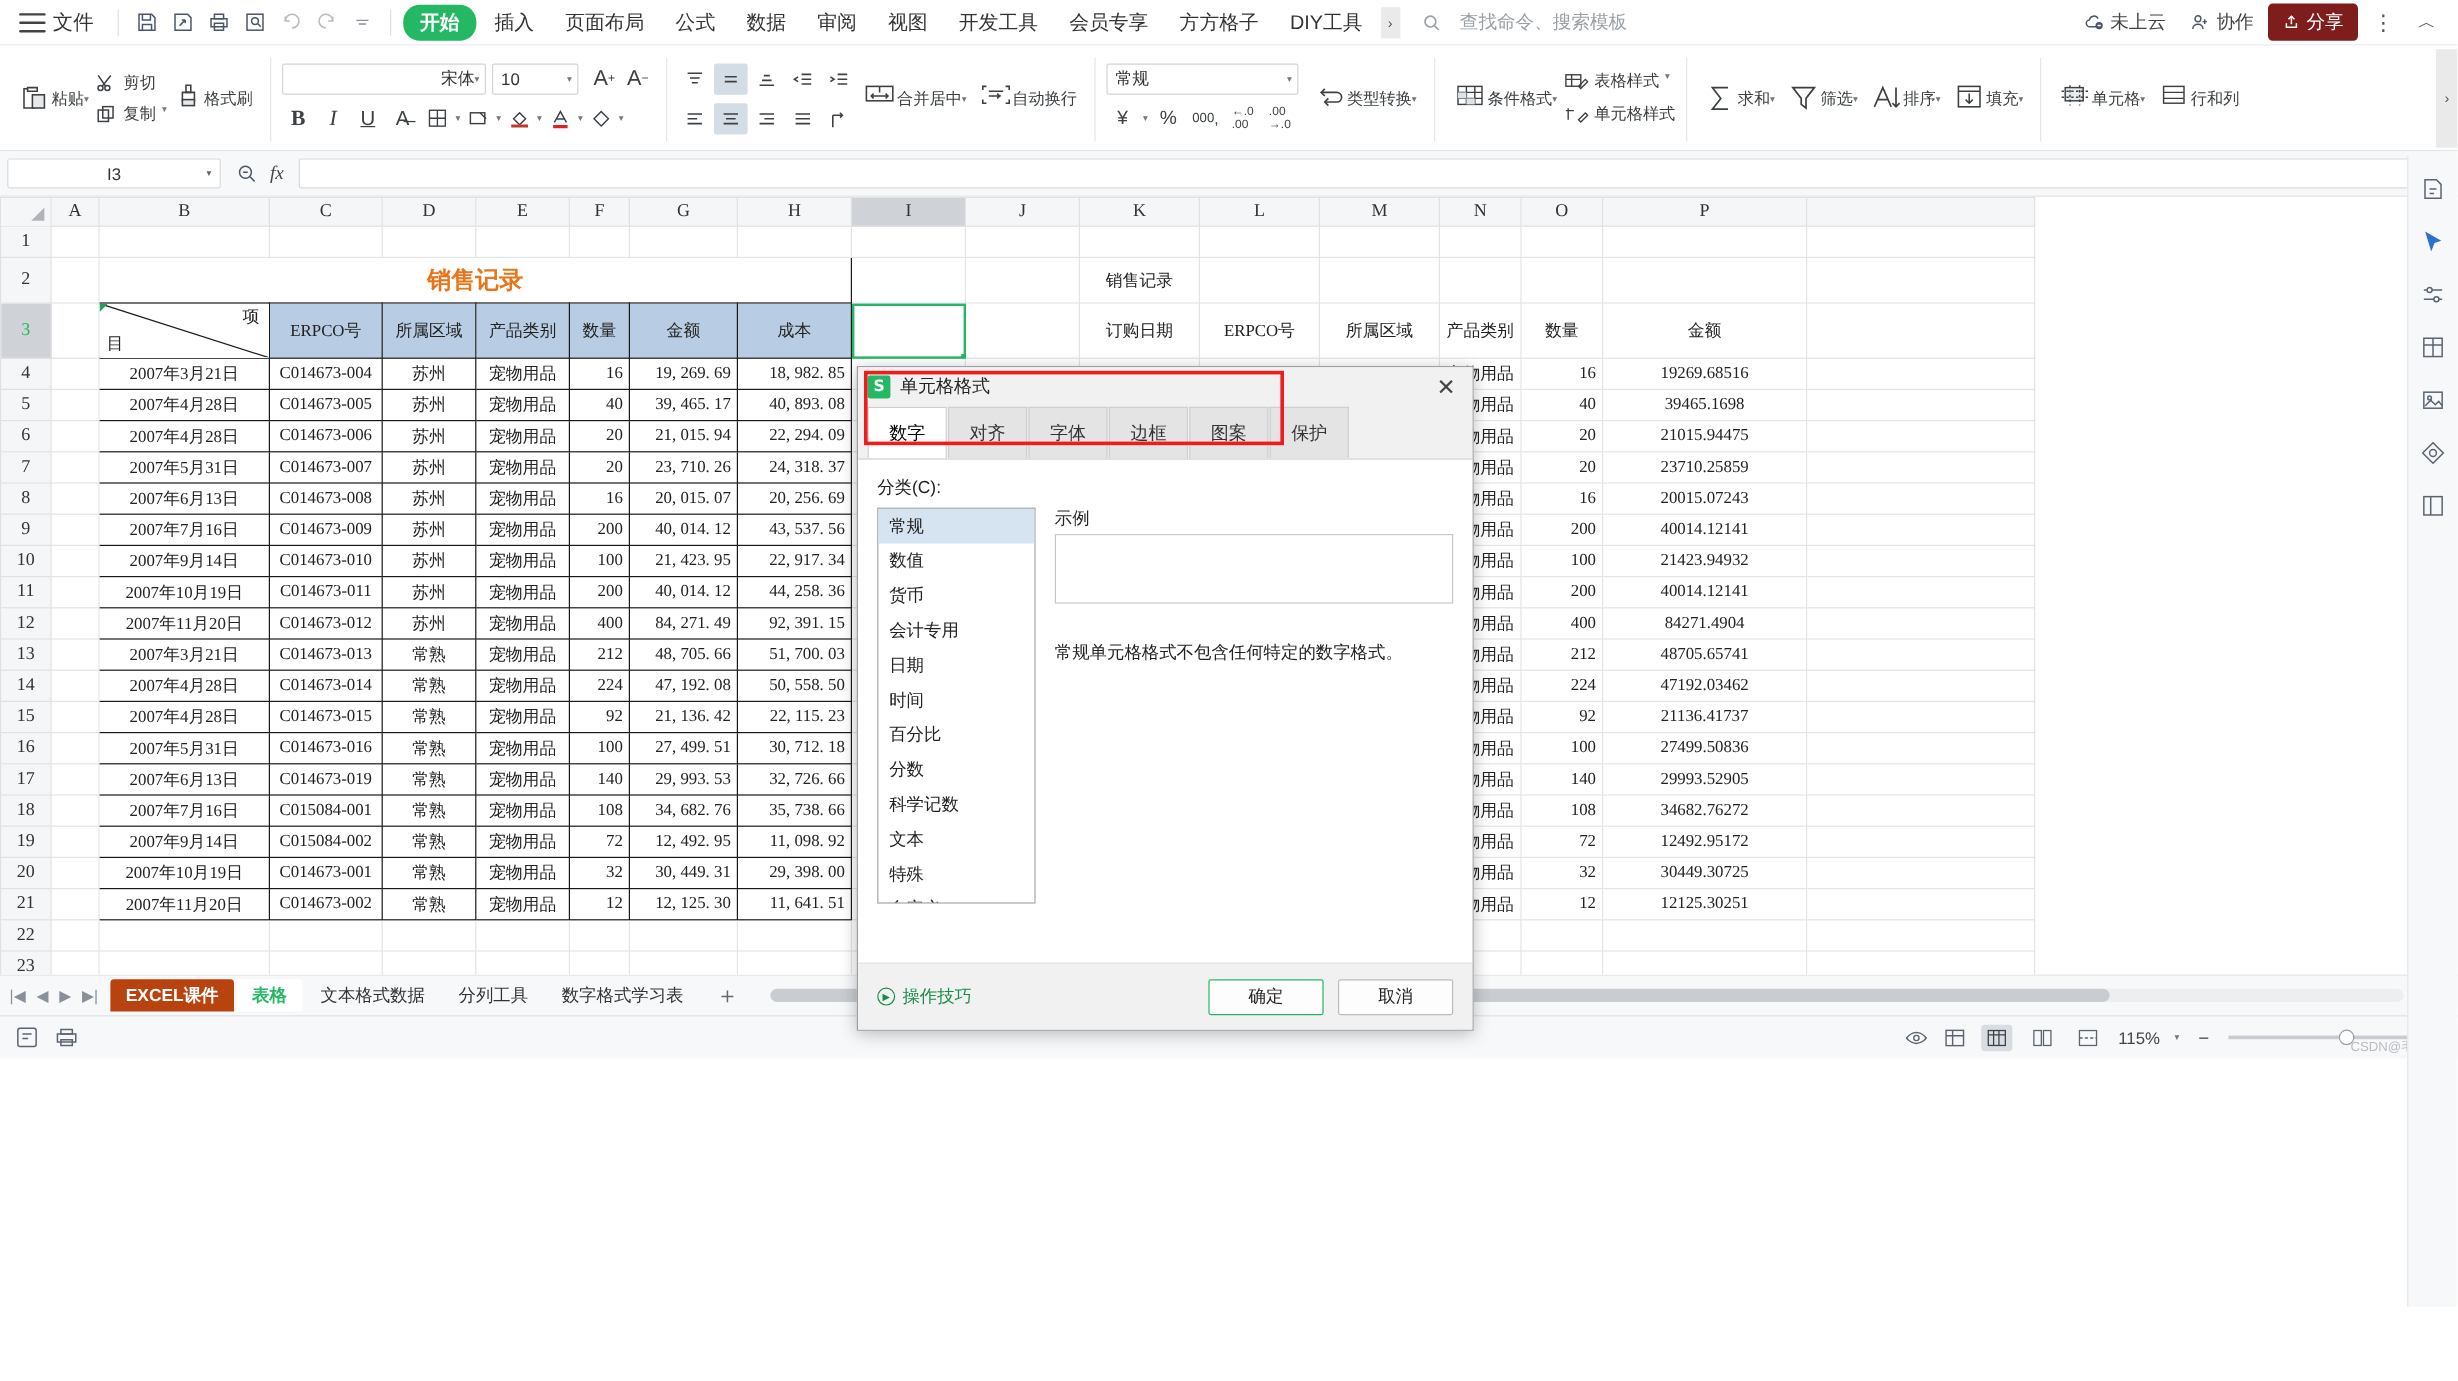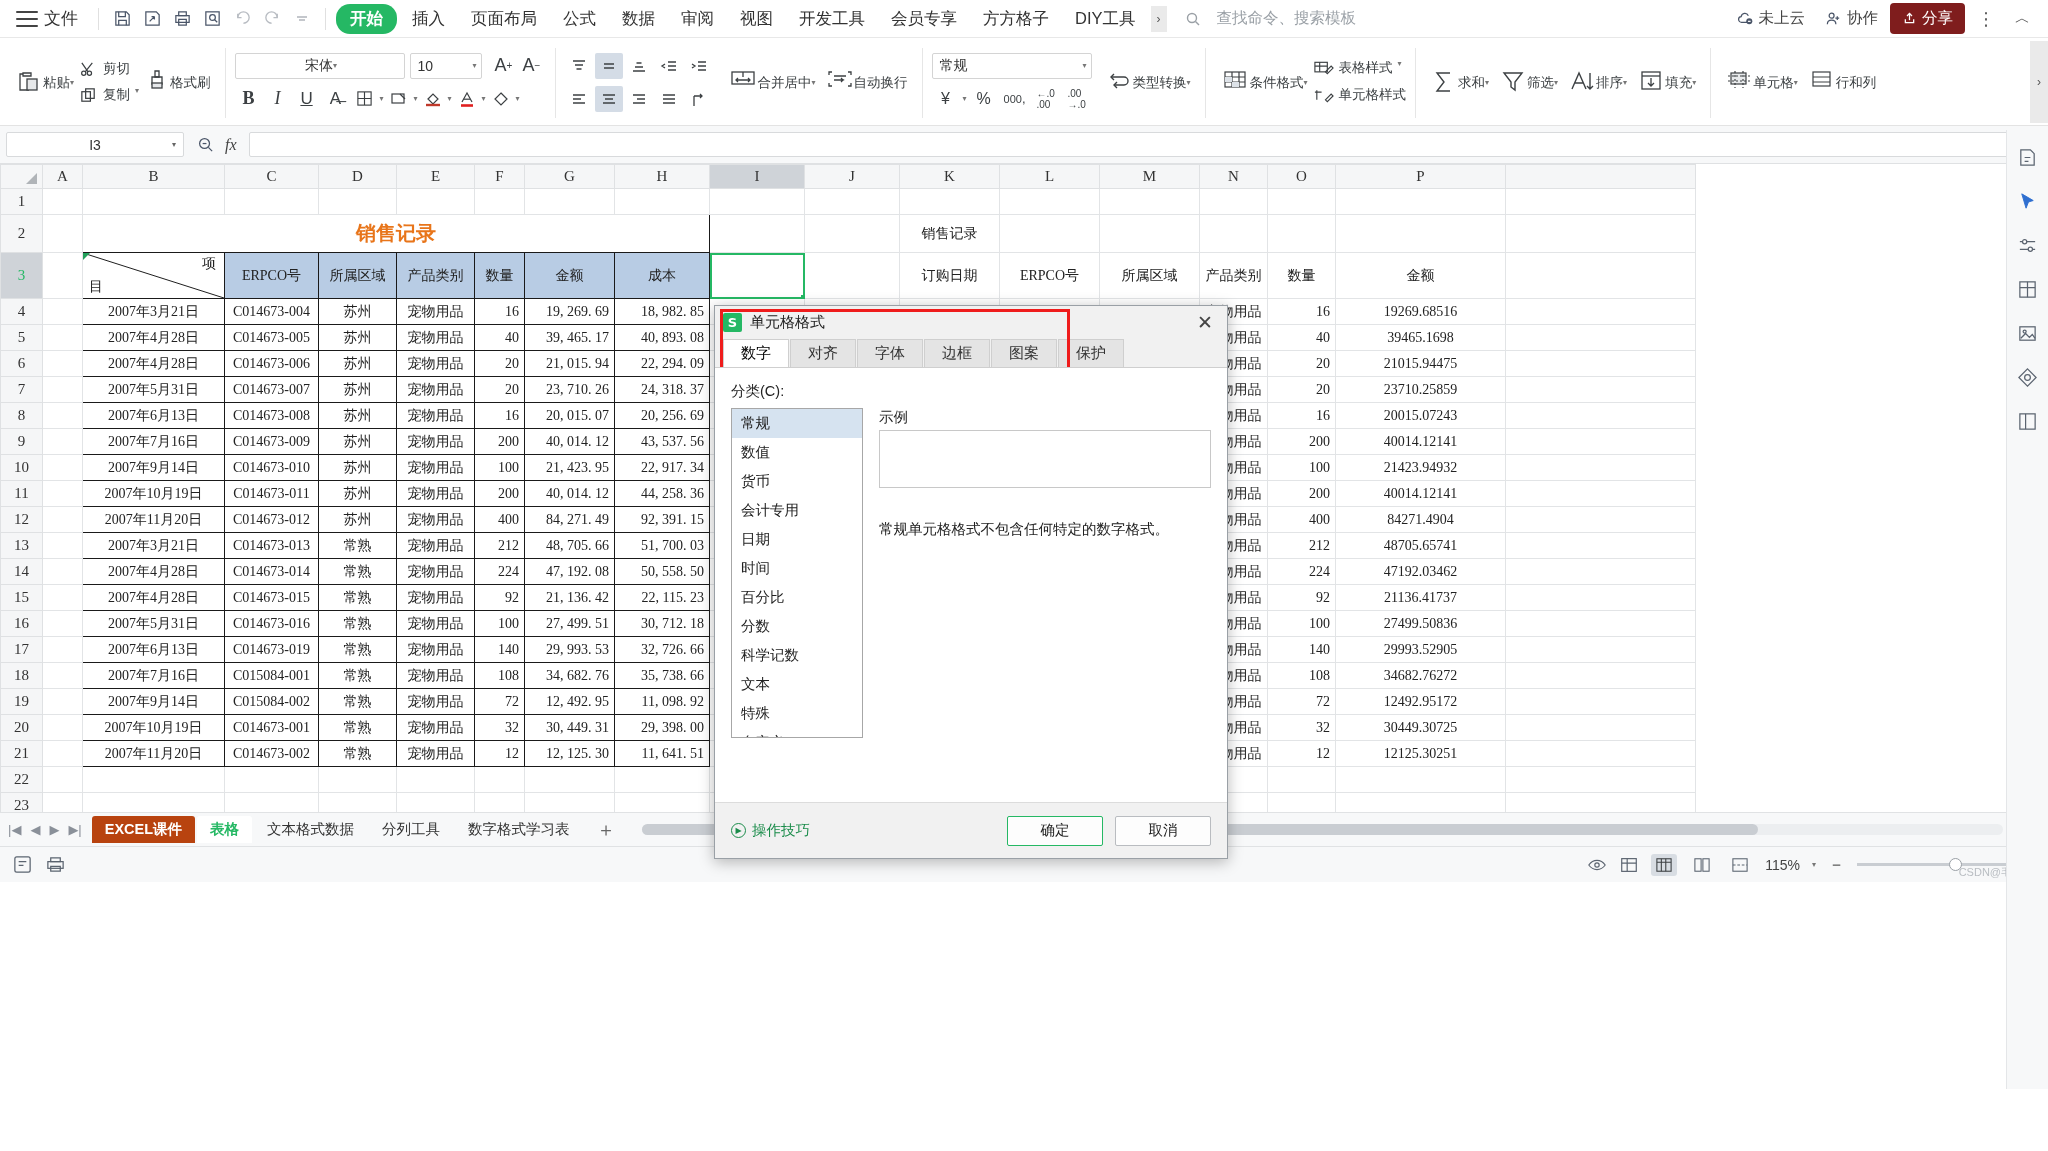--- a/index.html
+++ b/index.html
@@ -58,21 +58,21 @@
     justify-content: center; min-width: 46px; padding: 3px 5px; cursor: pointer;
     color: #3c4043; }
   .big-btn .lbl { font-size: 13.5px; margin-top: 2px; white-space: nowrap; }
   .stack2 { display: flex; flex-direction: column; justify-content: center; gap: 7px;}
   .srow { display: flex; align-items: flex-start; gap: 5px; cursor: pointer; color:#3c4043; }
   .srow .lbl { font-size: 13.5px; white-space: nowrap; }
   .caret { font-size: 8px; color: #777; }
   .font-name {
     width: 170px; height: 26px; border: 1px solid #d4d4d4; border-radius: 2px;
     display: flex; align-items: center; padding: 0 4px 0 7px; font-size: 14px;
-    background: #fff; justify-content: center; cursor: pointer;
+    background: #fff; justify-content: flex-end; cursor: pointer;
   }
   .font-size {
     width: 72px; height: 26px; border: 1px solid #d4d4d4; border-radius: 2px;
     display: flex; align-items: center; padding: 0 4px 0 7px; font-size: 14px;
     background: #fff; justify-content: space-between; cursor: pointer; margin-left: 5px;
   }
   .numfmt-box {
     width: 160px; height: 26px; border: 1px solid #d4d4d4; border-radius: 2px;
     display: flex; align-items: center; padding: 0 4px 0 7px; font-size: 14px;
     background: #fff; justify-content: space-between; cursor: pointer;
@@ -193,21 +193,21 @@
     z-index: 50; display: flex; flex-direction: column;
   }
   .dlg-title { height: 33px; background: #f1f1f1; display: flex; align-items: center;
      padding: 0 8px; }
   .dlg-logo { width: 19px; height: 19px; background: #25b864; color: #fff;
     font-size: 13px; display: flex; align-items: center; justify-content: center;
     border-radius: 2px; font-weight: bold; margin-right: 8px; font-family:"DejaVu Sans",sans-serif;}
   .dlg-title .t { font-size: 15px; color: #222; }
   .dlg-close { margin-left: auto; font-size: 19px; color: #444; cursor: pointer;
      padding: 0 6px; }
-  .dlg-tabs { display: flex; padding-left: 8px; background: #f1f1f1; height: 28px; }
+  .dlg-tabs { display: flex; padding-left: 8px; background: #f1f1f1; height: 43px; }
   .dlg-tab { padding: 4px 17px; font-size: 15px; background: #e4e4e4;
     border: 1px solid #cfcfcf; border-bottom: none; color: #333; cursor: pointer;
     margin-right: 1px; display:flex; align-items:center;}
   .dlg-tab.active { background: #fff; color: #000; }
   .redbox { position: absolute; left: 5px; top: 3px; width: 350px; height: 62px;
     border: 3px solid #ef1c1c; pointer-events: none; }
   .dlg-body { flex: 1; background: #fff; margin: 0 0 0 0; padding: 14px 16px 0 16px;
      border-top: 1px solid #cfcfcf; position: relative; }
   .cat-label { font-size: 14.5px; color: #222; margin-bottom: 7px; }
   .dlg-cols { display: flex; gap: 16px; }
@@ -494,21 +494,21 @@
               <path d="M3 4h12M3 8h12M3 12h12"></path>
             </svg>
         </div>
         <div class="fmt-icon">
           <svg width="18" height="16" viewBox="0 0 18 16" stroke="#3c4043" stroke-width="1.3" fill="none">
               <path d="M4 3v10M4 3h8M10 5l2-2-2-2" transform="translate(0,2)"></path>
             </svg>
         </div>
       </div>
     </div>
-    <div class="big-btn" style="margin-left:10px;">
+    <div class="big-btn" style="">
       <svg width="30" height="26" viewBox="0 0 30 26" fill="none" stroke="#3c4043" stroke-width="1.3">
         <rect x="4" y="3" width="22" height="12"></rect>
           <path d="M15 3v5"></path>
           <path d="M8 11h14M10 9l-2 2 2 2M20 9l2 2-2 2"></path>
       </svg>
       <span class="lbl">合并居中</span>
         <span class="caret">▾</span>
     </div>
     <div class="big-btn">
       <svg width="28" height="26" viewBox="0 0 28 26" fill="none" stroke="#3c4043" stroke-width="1.3">

